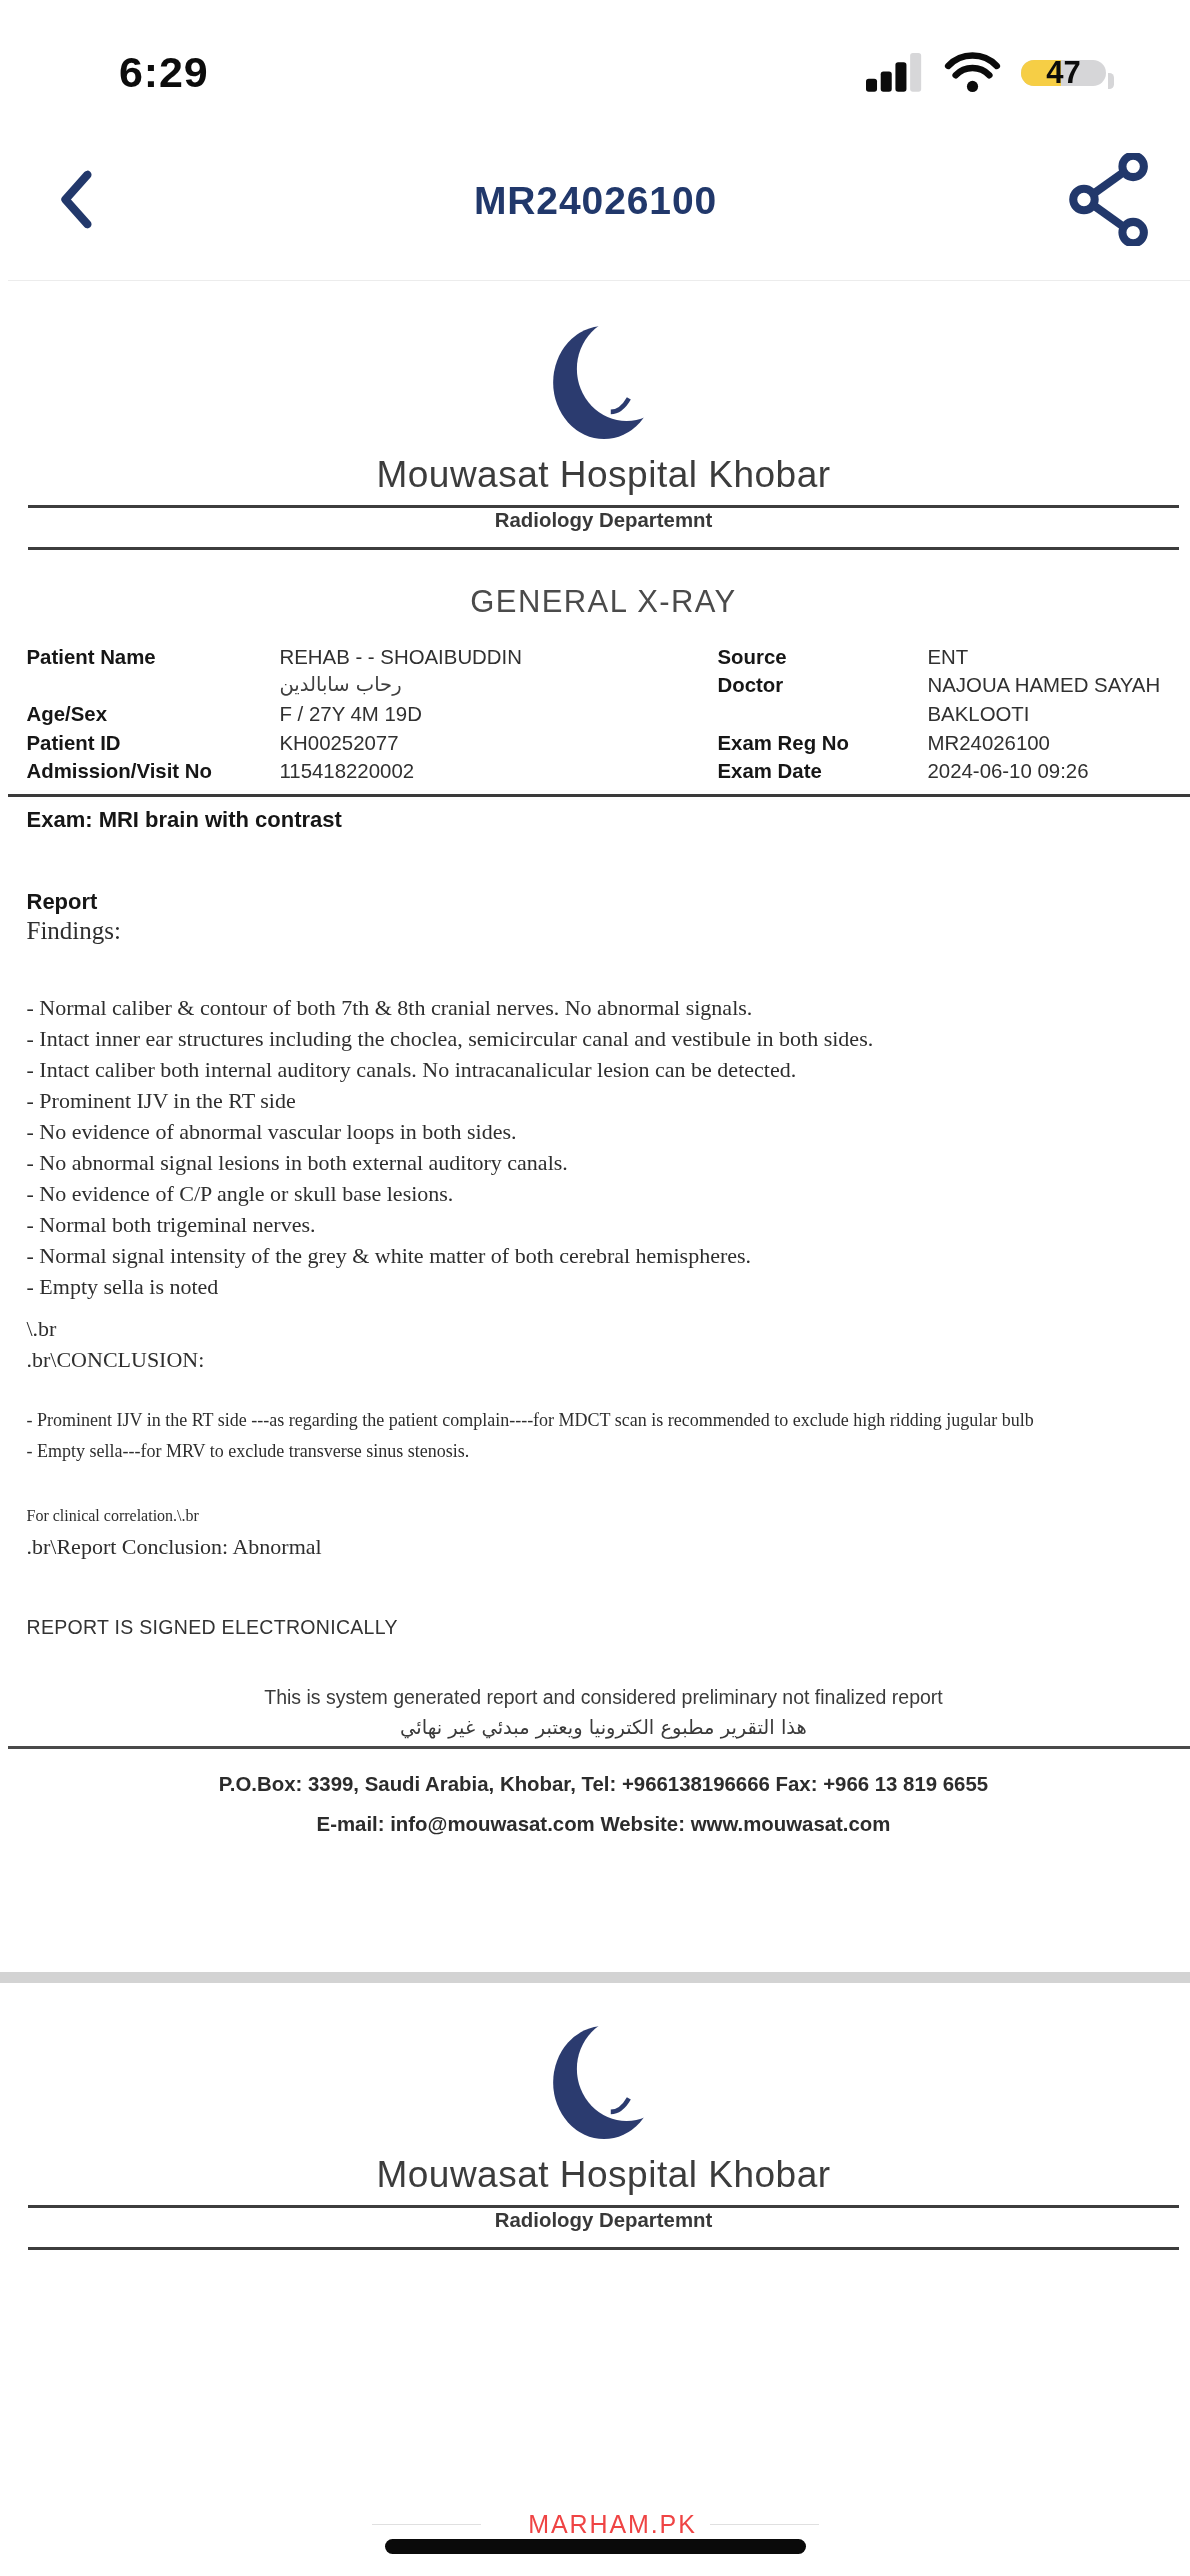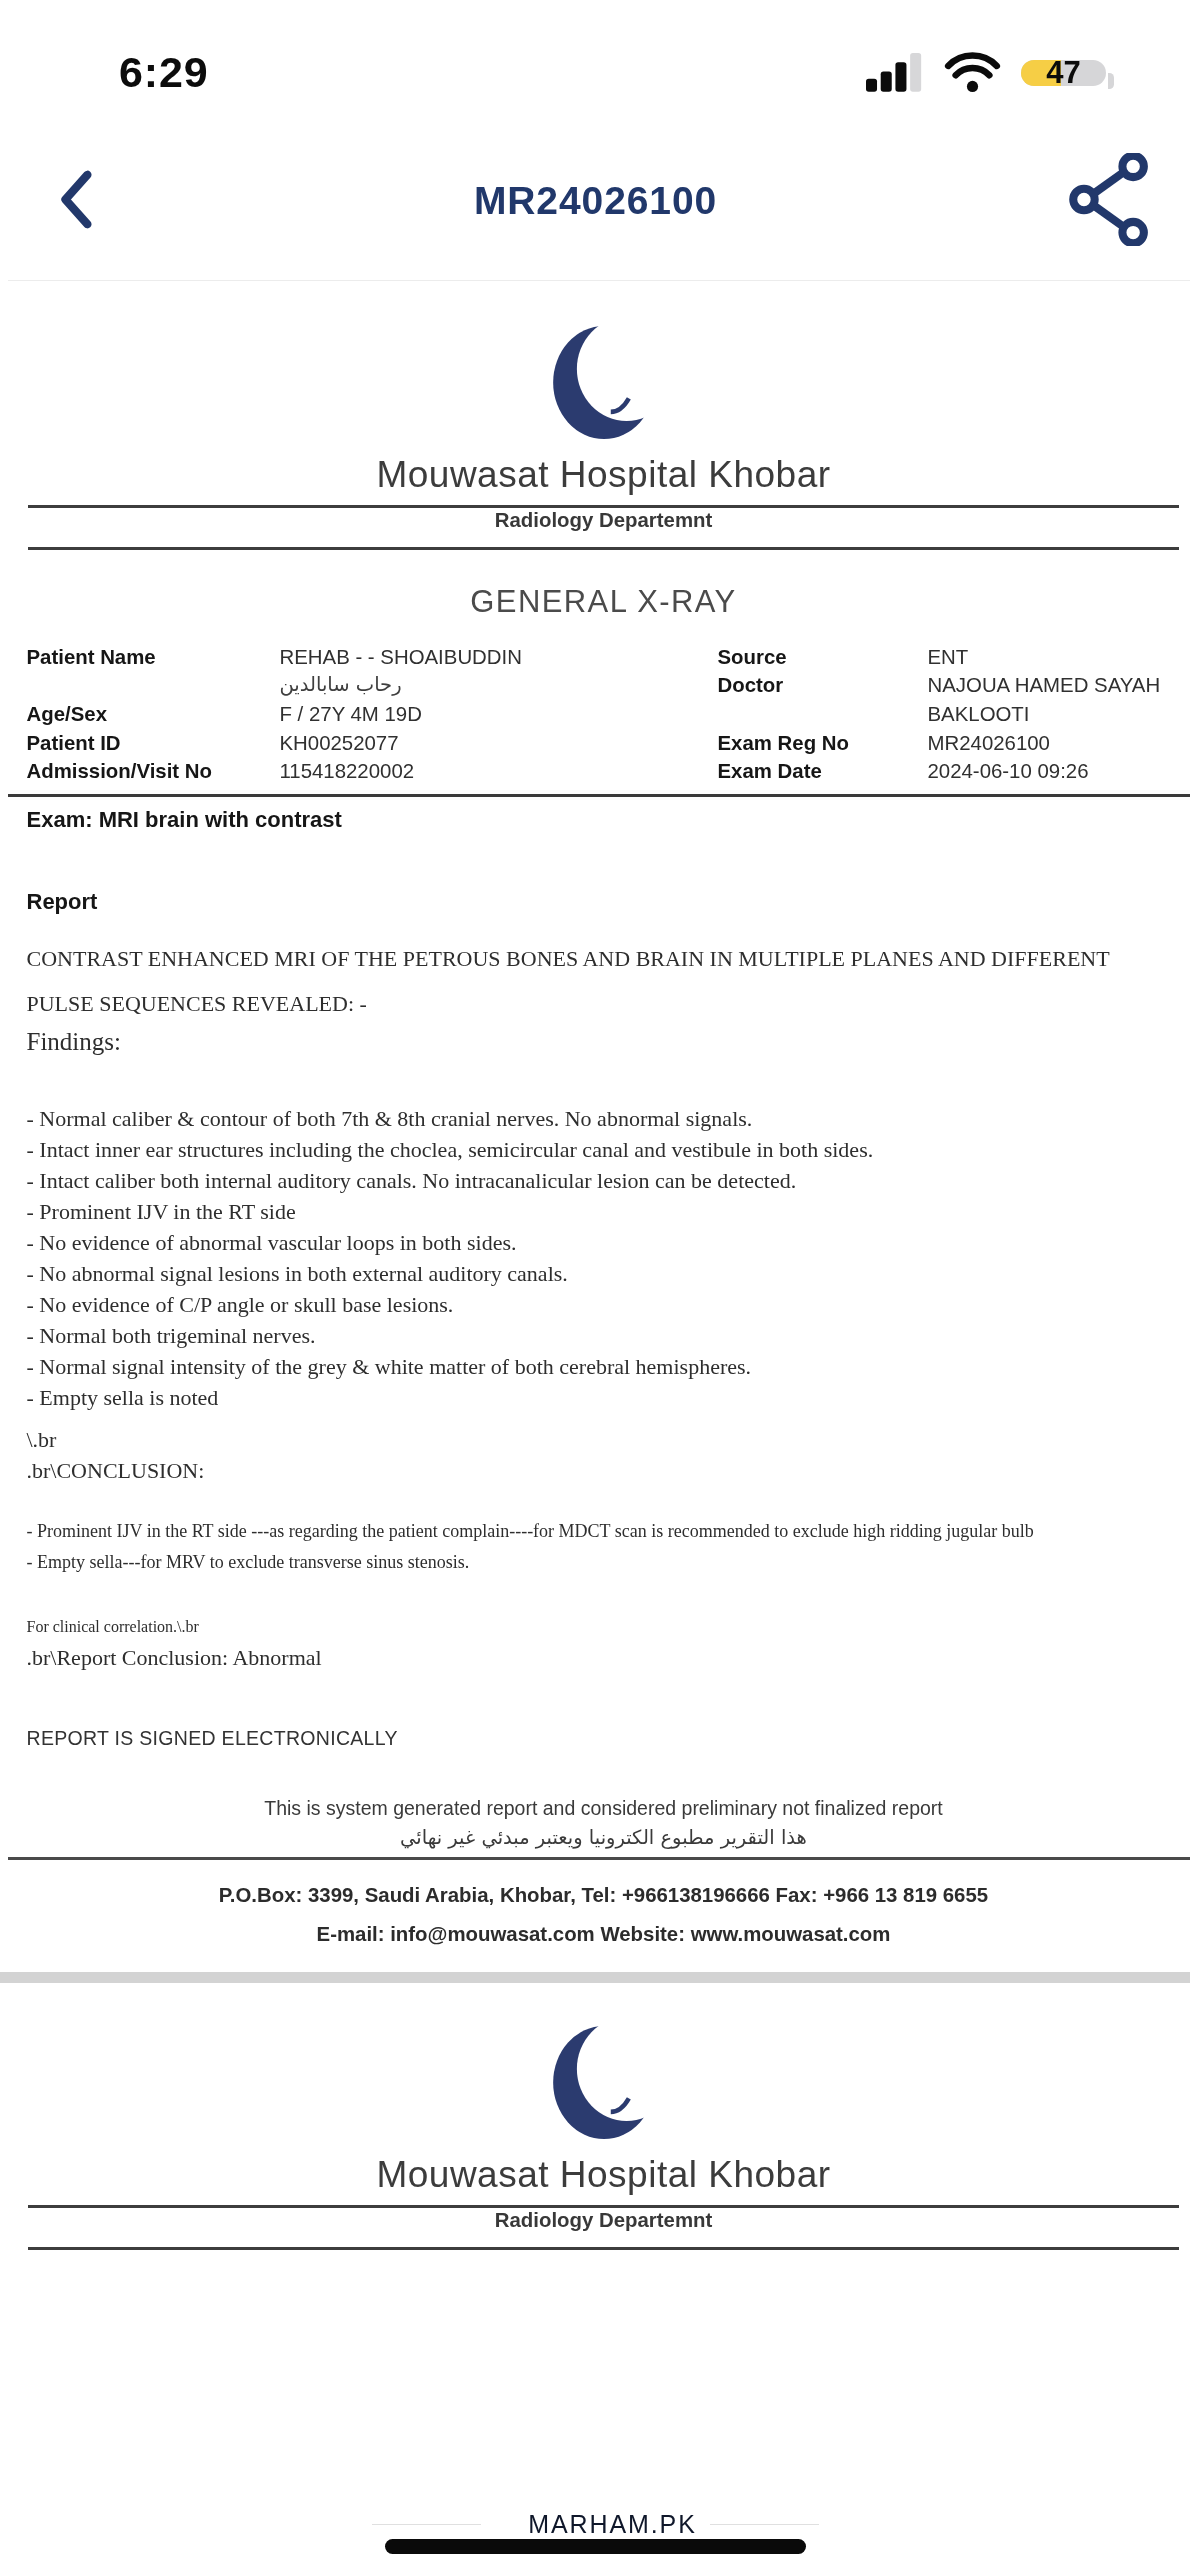--- a/index.html
+++ b/index.html
@@ -72,21 +72,21 @@
   .sys-note-ar { margin-top:5.6px; text-align:center; font-size:19.5px; color:#3a3a3a; line-height:26px;
                  font-family:"DejaVu Sans", sans-serif; direction:rtl; }
   .footer-rule { height:2.8px; background:#4a4a4a; margin:5.6px 0 0 0; }
   .contact { margin-top:24px; text-align:center; font-size:20.4px; font-weight:700; color:#2c2c2c; }
   .contact.email { margin-top:16.7px; }
 
   
   .watermark { position:absolute; top:2494px; left:0; width:1191px; height:61px;
                display:flex; align-items:center; justify-content:center; gap:13px; }
   .wm-line { width:109px; height:1.9px; background:#e0e0e0; }
-  .wm-text { font-size:25px; color:#0f172a; letter-spacing:1.9px;margin-left:34px; }
+  .wm-text { font-size:25px; color:#ef4444; letter-spacing:1.9px;margin-left:34px; }
   .home-indicator { position:absolute; top:2539px; left:385px; width:421px; height:15px;
                     border-radius:8.3px; background:#0a0a0a; }
 </style>
 </head>
 <body>
 
 <div class="status-bar">
   <div class="time">6:29</div>
   <div class="status-icons">
     <span>
@@ -181,21 +181,20 @@
     <div class="pl">Admission/Visit No</div>
     <div class="pv">115418220002</div>
     <div class="pl">Exam Date</div>
     <div class="pv">2024-06-10 09:26</div>
   </div>
 
   <div class="rule-strong"></div>
   <div class="exam-line">Exam: MRI brain with contrast</div>
   <div class="report-heading">Report</div>
 
-  <div class="intro serif">CONTRAST ENHANCED MRI OF THE PETROUS BONES AND BRAIN IN MULTIPLE PLANES AND DIFFERENT PULSE SEQUENCES REVEALED: -</div>
   <div class="findings-heading serif">Findings:</div>
 
   <div class="findings-list serif">
     <div>- Normal caliber &amp; contour of both 7th &amp; 8th cranial nerves. No abnormal signals.</div>
     <div>- Intact inner ear structures including the choclea, semicircular canal and vestibule in both sides.</div>
     <div>- Intact caliber both internal auditory canals. No intracanalicular lesion can be detected.</div>
     <div>- Prominent IJV in the RT side</div>
     <div>- No evidence of abnormal vascular loops in both sides.</div>
     <div>- No abnormal signal lesions in both external auditory canals.</div>
     <div>- No evidence of C/P angle or skull base lesions.</div>

